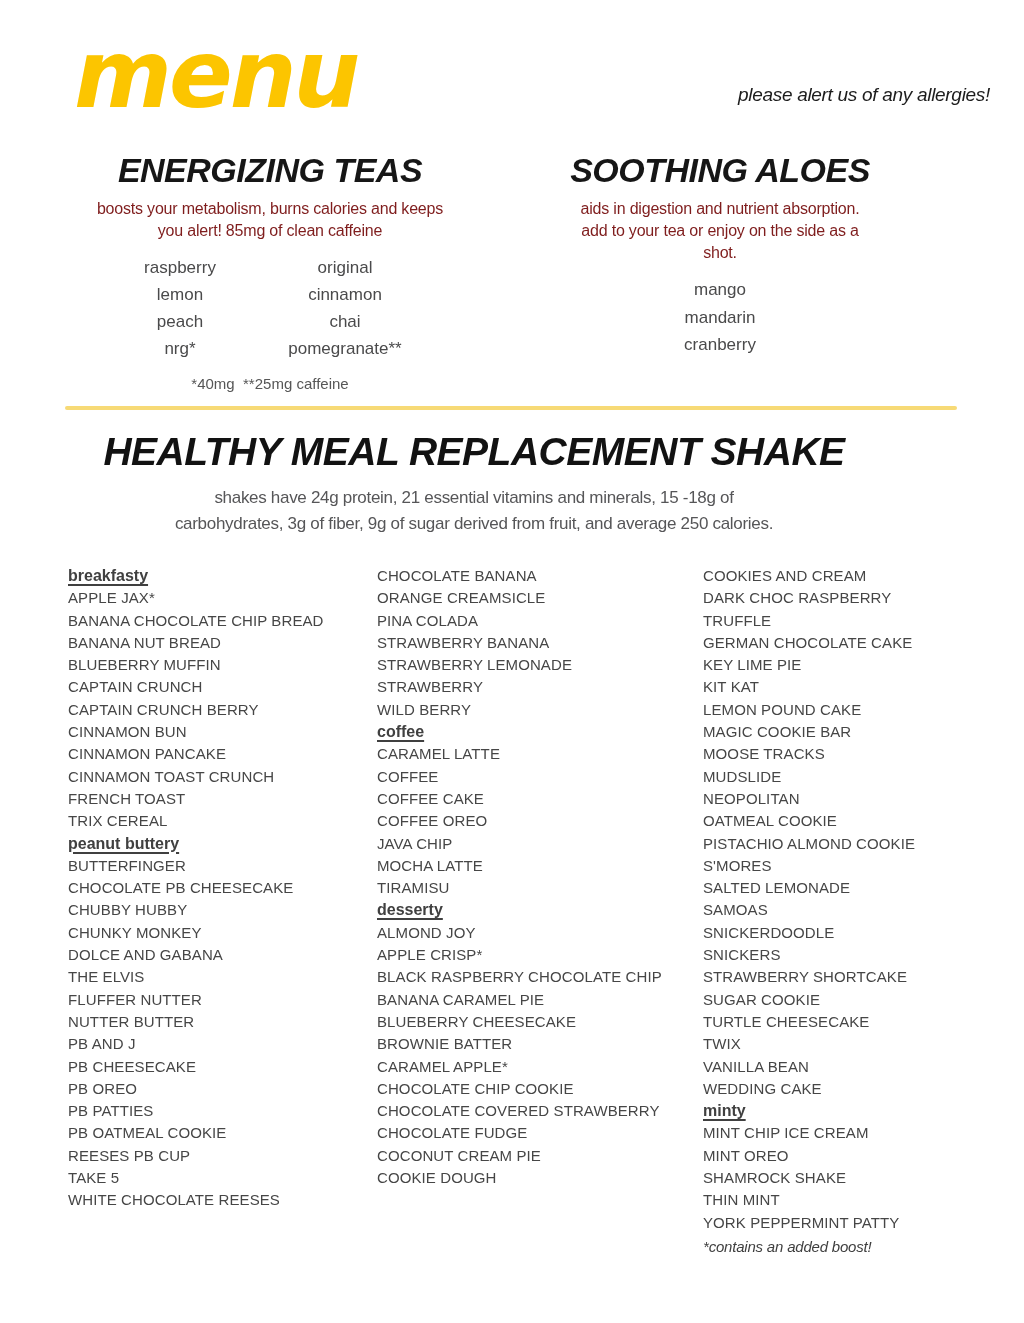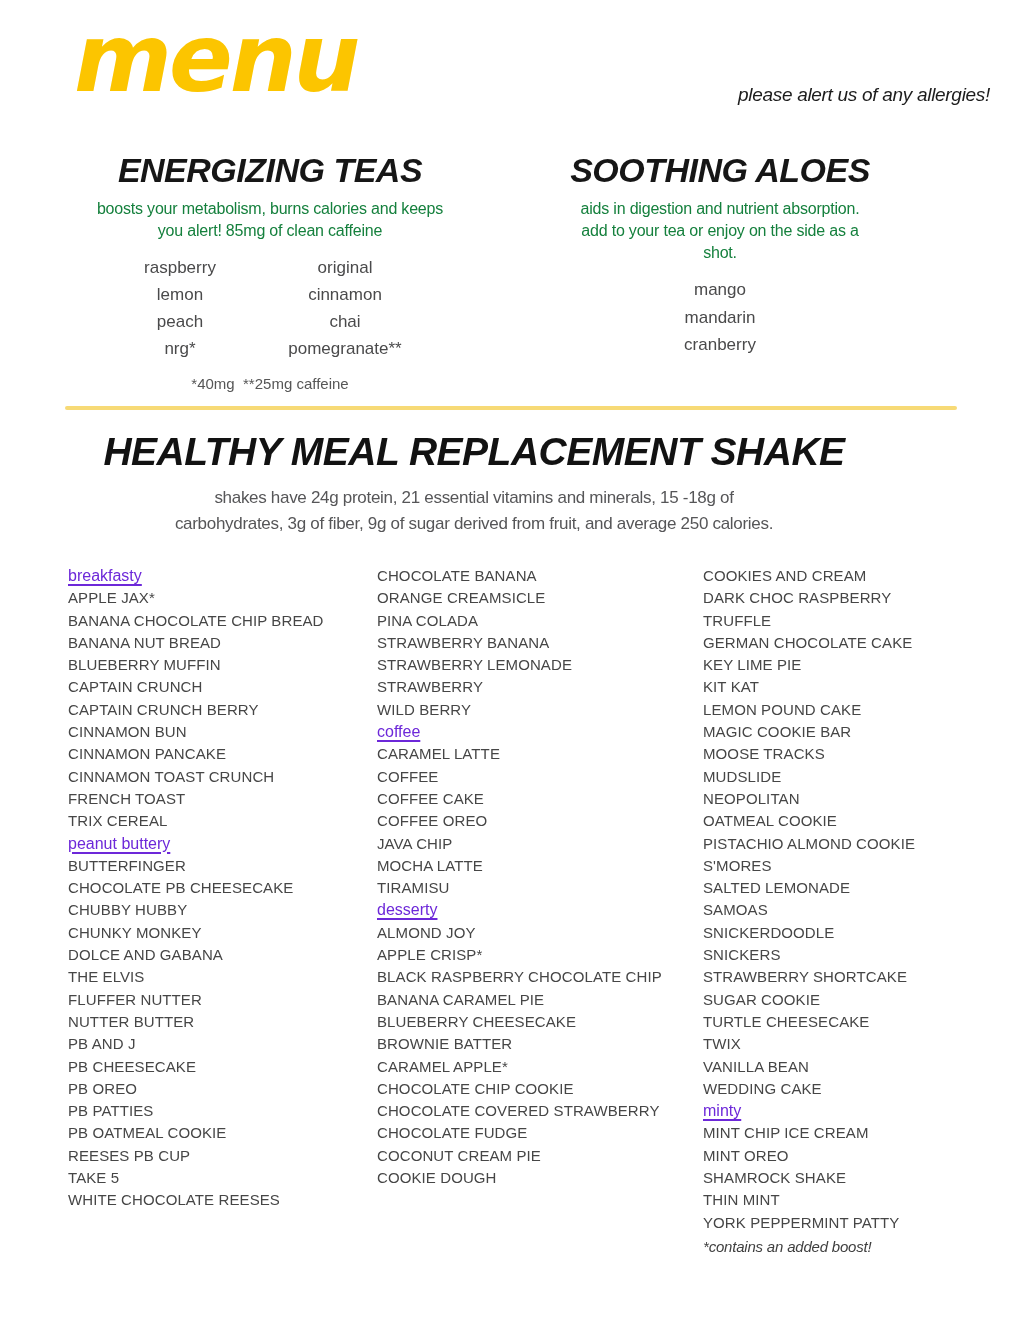--- a/index.html
+++ b/index.html
@@ -6,21 +6,21 @@
   .page{
     position:relative;
     width:1024px;height:1323px;
     margin:0 auto;
     background:#ffffff;
     font-family:"Liberation Sans", sans-serif;
     overflow:hidden;
   }
   
   .menu-title{
-    position:absolute;left:74px;top:12px;
+    position:absolute;left:74px;top:28px;
     font-family:"DejaVu Sans", sans-serif;
     font-weight:bold;font-style:italic;
     font-size:94px;line-height:1;letter-spacing:-3px;
     color:var(--accent,#FCC500);
   }
   .allergy-note{
     position:absolute;left:540px;top:84px;width:450px;
     text-align:right;
     font-style:italic;font-size:19px;color:#1c1c1c;
     letter-spacing:-0.3px;
@@ -30,21 +30,21 @@
   .section-teas{left:55px;width:430px;}
   .section-aloes{left:540px;width:360px;}
   .section-title{
     margin:0;
     font-weight:bold;font-style:italic;
     font-size:34px;line-height:40px;letter-spacing:-0.5px;
     color:#161616;
   }
   .section-sub{
     margin-top:8px;
-    font-size:16px;line-height:22px;color:#15803d;letter-spacing:-0.2px;
+    font-size:16px;line-height:22px;color:#7f1d1d;letter-spacing:-0.2px;
   }
   .tea-pairs{margin-top:12px;display:inline-block;}
   .tea-pair-row{display:grid;grid-template-columns:150px 180px;}
   .tea-pair-row span{
     text-align:center;font-size:17px;line-height:27px;color:#4a4a4b;
   }
   .tea-footnote{
     margin-top:13px;font-size:15px;color:#565656;white-space:pre-wrap;
   }
   .aloe-flavors{margin-top:12px;}
@@ -66,21 +66,21 @@
   
   .columns{
     position:absolute;left:68px;top:565px;width:930px;
     display:flex;
   }
   .col{flex:0 0 auto;}
   .col-0{width:309px;}
   .col-1{width:326px;}
   .col-2{width:295px;}
   .block-header{
-    font-size:16px;line-height:22.3px;font-weight:normal;color:#6d28d9;
+    font-size:16px;line-height:22.3px;font-weight:bold;color:#404040;
     text-decoration:underline;text-underline-offset:3px;text-decoration-thickness:1.5px;
   }
   .item{
     font-size:15px;line-height:22.3px;color:#464646;letter-spacing:0.1px;
   }
   .boost-footnote{
     position:absolute;left:703px;top:1238px;
     font-style:italic;font-size:15px;color:#3f3f3f;letter-spacing:-0.2px;
   }
 </style>

